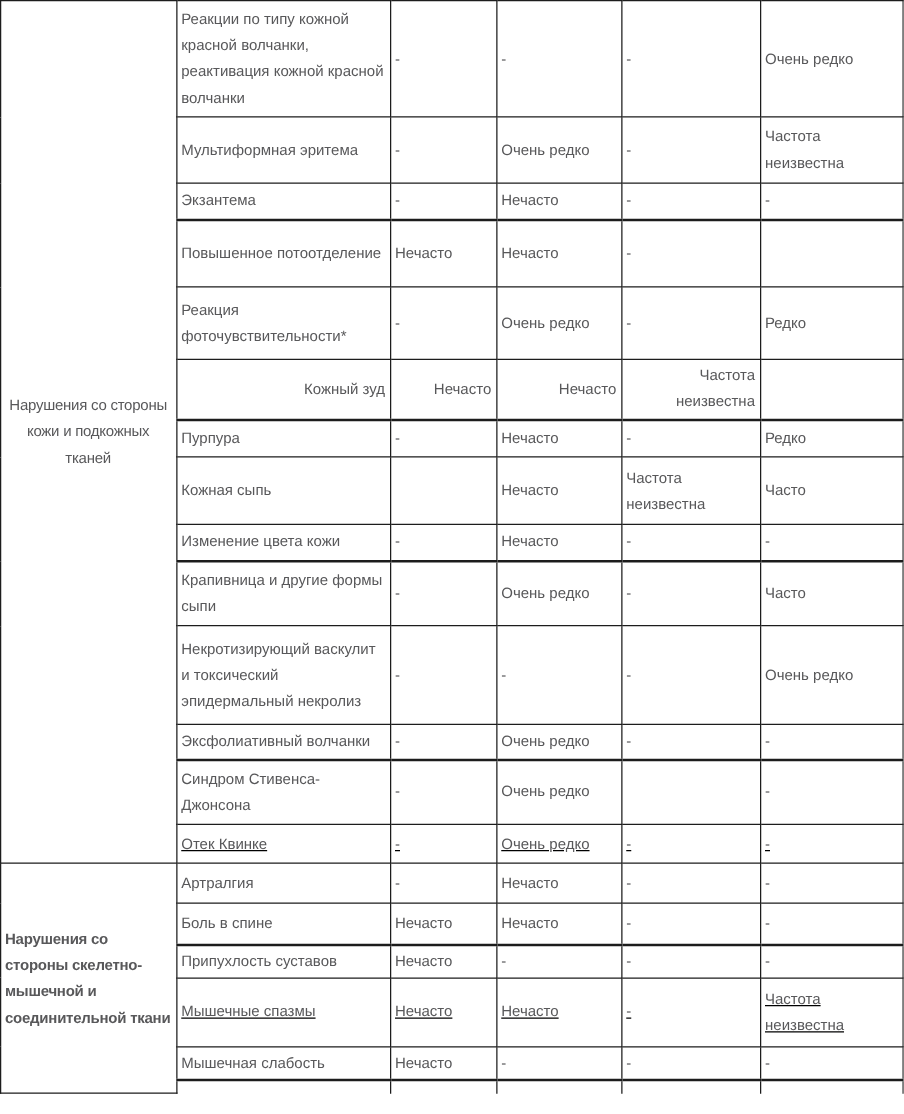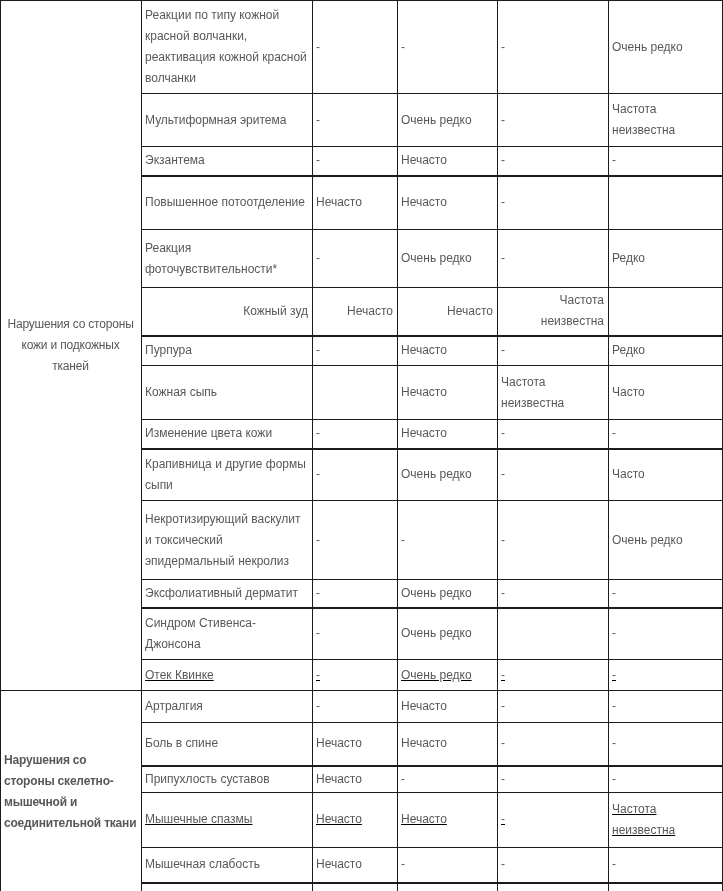--- a/index.html
+++ b/index.html
@@ -125,21 +125,21 @@
           <td class="lastcol">Часто</td>
         </tr>
         <tr style="height: 79px;">
           <td>Некротизирующий васкулит и токсический эпидермальный некролиз</td>
           <td>-</td>
           <td>-</td>
           <td>-</td>
           <td class="lastcol">Очень редко</td>
         </tr>
         <tr class="thick" style="height: 28px;">
-          <td>Эксфолиативный дерматит</td>
+          <td>Эксфолиативный волчанки</td>
           <td>-</td>
           <td>Очень редко</td>
           <td>-</td>
           <td class="lastcol">-</td>
         </tr>
         <tr style="height: 52px;">
           <td>Синдром Стивенса-Джонсона</td>
           <td>-</td>
           <td>Очень редко</td>
           <td></td>
@@ -153,42 +153,42 @@
           <td class="lastcol">-</td>
         </tr>
         <tr style="height: 32px;">
           <td class="cat cat2" rowspan="6">Нарушения со стороны скелетно-мышечной и соединительной ткани</td>
           <td>Артралгия</td>
           <td>-</td>
           <td>Нечасто</td>
           <td>-</td>
           <td class="lastcol">-</td>
         </tr>
-        <tr class="thick" style="height: 43px;">
+        <tr class="thick" style="height: 33px;">
           <td>Боль в спине</td>
           <td>Нечасто</td>
           <td>Нечасто</td>
           <td>-</td>
           <td class="lastcol">-</td>
         </tr>
         <tr style="height: 26px;">
           <td>Припухлость суставов</td>
           <td>Нечасто</td>
           <td>-</td>
           <td>-</td>
           <td class="lastcol">-</td>
         </tr>
         <tr style="height: 55px; text-decoration: underline;">
           <td>Мышечные спазмы</td>
           <td>Нечасто</td>
           <td>Нечасто</td>
           <td>-</td>
           <td class="lastcol">Частота неизвестна</td>
         </tr>
-        <tr class="thick" style="height: 36px; margin-left: 40px;">
+        <tr class="thick" style="height: 26px; margin-left: 40px;">
           <td>Мышечная слабость</td>
           <td>Нечасто</td>
           <td>-</td>
           <td>-</td>
           <td class="lastcol">-</td>
         </tr>
         <tr class="partial">
           <td></td>
           <td></td>
           <td></td>

